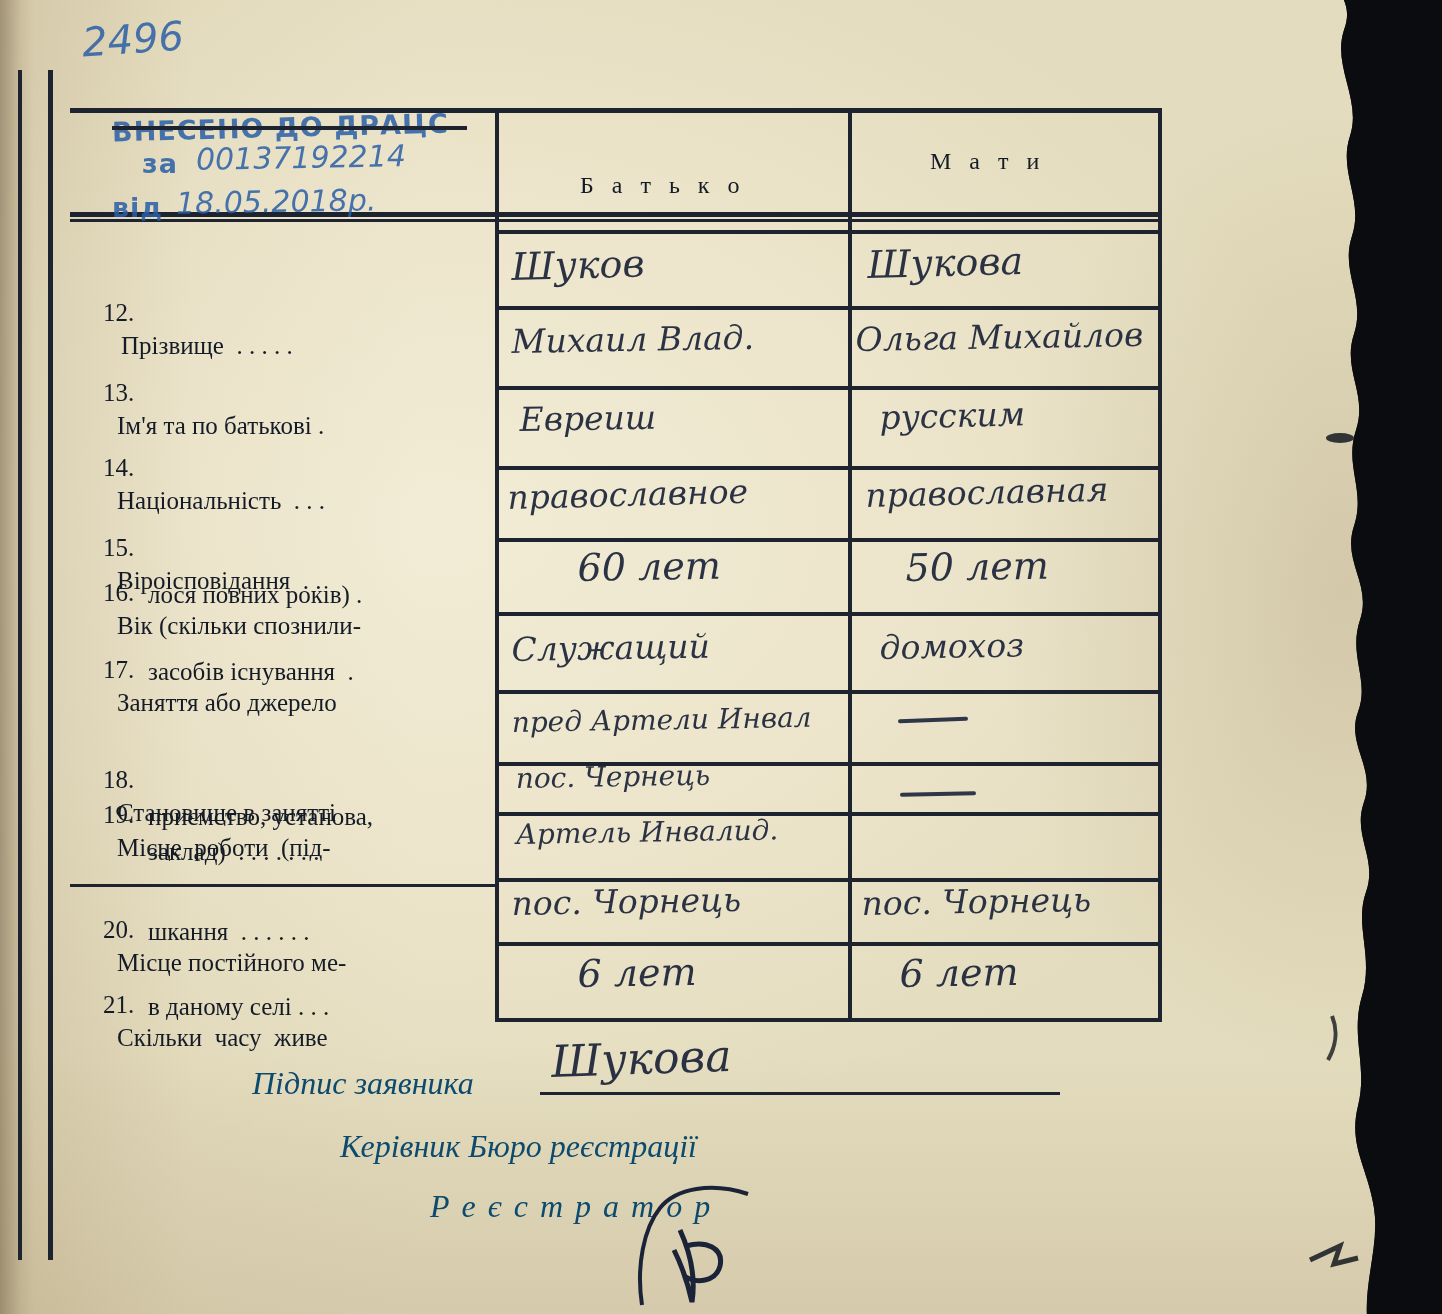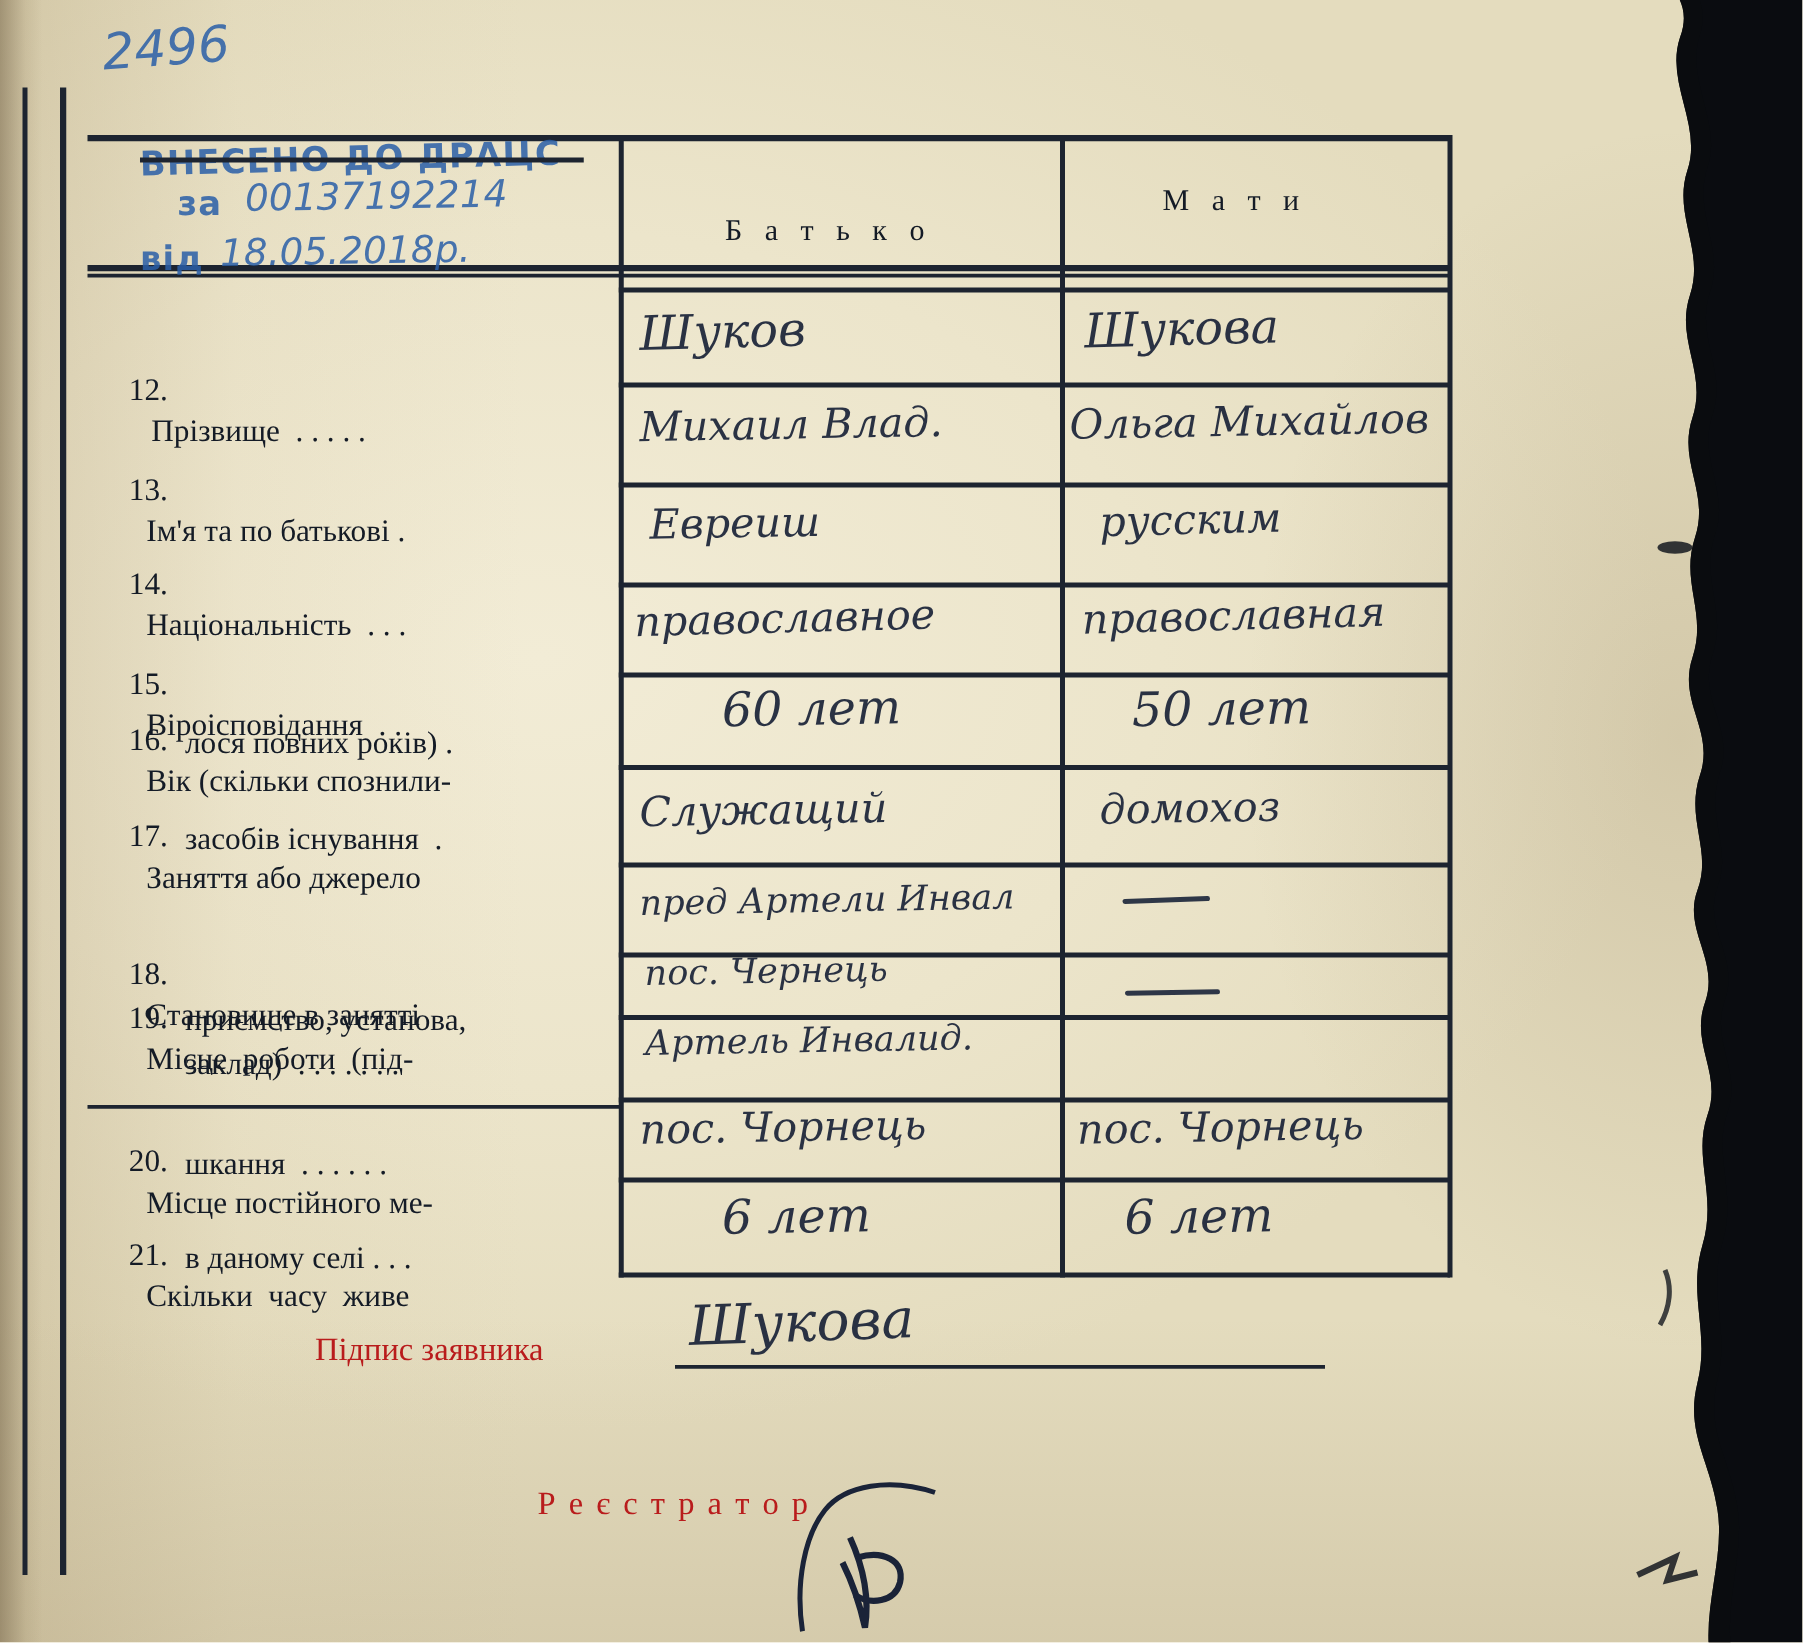--- a/index.html
+++ b/index.html
@@ -91,23 +91,24 @@
   .row-label {
     position: absolute;
     font-size: 25px;
     line-height: 33px;
     color: #141b26;
     white-space: pre;
   }
 
   .sig-label {
     position: absolute;
-    font-size: 26px;
-    color: #b91c1c;
-    white-space: nowrap;
+    font-size: 32px;
+    color: #0c4a6e;
+    white-space: nowrap;
+    font-style: italic;
   }
   .sig-label.sp { letter-spacing: 2px; }
 
   
   .hand {
     position: absolute;
     font-family: "DejaVu Serif", serif;
     font-style: italic;
     color: #1a2338;
     white-space: nowrap;
@@ -305,20 +306,21 @@
   <div class="hand big" style="left:906px; top:546px; transform:rotate(-1deg);">50 лет</div>
   <div class="hand med" style="left:880px; top:628px; transform:rotate(-1deg);">домохоз</div>
   <div class="dash" style="left:898px; top:718px; width:70px; transform:rotate(-2deg);"></div>
   <div class="dash" style="left:900px; top:792px; width:76px; transform:rotate(-1deg);"></div>
   <div class="hand med" style="left:862px; top:884px; transform:rotate(-1deg);">пос. Чорнець</div>
   <div class="hand big" style="left:900px; top:952px; transform:rotate(-1deg);">6 лет</div>
 
   <div class="sig-label" style="left:252px; top:1065px;">Підпис заявника</div>
   <div class="hand big" style="left:552px; top:1036px; font-size:44px; transform:rotate(-2deg);">Шукова</div>
 
+  <div class="sig-label" style="left:340px; top:1128px;">Керівник Бюро реєстрації</div>
   <div class="sig-label sp" style="left:430px; top:1188px;">Р е є с т р а т о р</div>
 
   <svg class="sig-scribble" style="left:620px; top:1180px; width:160px; height:130px;">
     <path d="M22,125 C16,86 24,48 40,28 C56,8 92,2 128,14" stroke="#1a2338" stroke-width="4" fill="none"></path>
     <path d="M60,50 C70,72 76,96 72,122 C68,104 62,86 54,70" stroke="#1a2338" stroke-width="5" fill="none"></path>
     <path d="M66,66 C86,60 104,68 100,86 C96,102 76,104 64,96" stroke="#1a2338" stroke-width="5" fill="none"></path>
   </svg>
 
   <div class="stamp num" style="left:82px; top:16px;">2496</div>
   <div class="stamp line" style="left:112px; top:112px; transform:rotate(-1.5deg);">ВНЕСЕНО ДО ДРАЦС</div>

